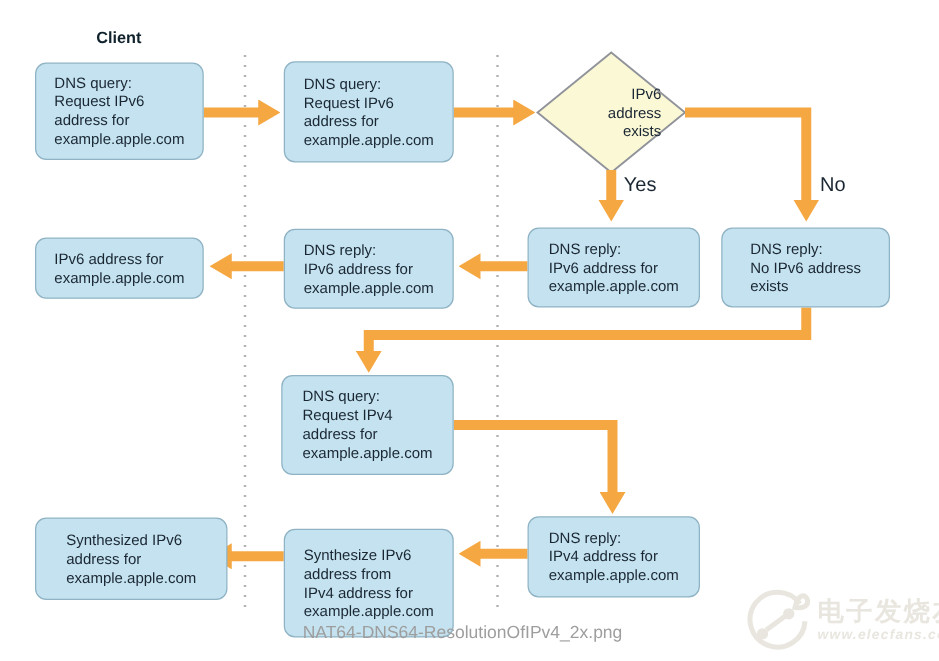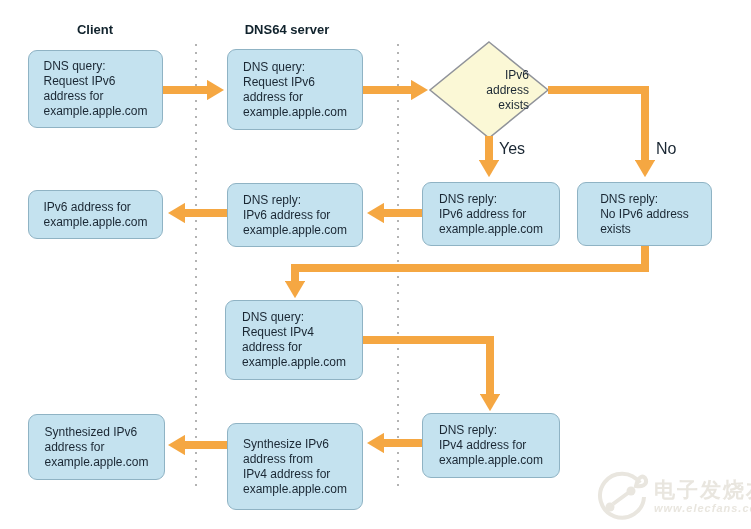--- a/index.html
+++ b/index.html
@@ -51,21 +51,20 @@
   .wm-text{margin-left:4px; display:flex; flex-direction:column; line-height:1;}
   .wm-name{font-size:21px; font-weight:bold; letter-spacing:2px;}
   .wm-url{font-size:11px; font-weight:bold; font-style:italic; margin-top:3px; letter-spacing:1px;}
 </style>
 </head>
 <body>
 
 <div id="stage">
 
   <div class="colhead" style="left:45px; top:22px; width:100px;">Client</div>
-  <div class="colhead" style="left:227px; top:22px; width:120px;">DNS64 server</div>
 
   <div class="dotline" style="left:194px;"></div>
   <div class="dotline" style="left:396px;"></div>
 
   <svg class="overlay" width="751" height="529" viewBox="0 0 751 529">
     <defs>
       <marker id="ah" viewBox="0 0 2.2 2.6" markerWidth="2.2" markerHeight="2.6" refX="0.3" refY="1.3" orient="auto" markerUnits="strokeWidth">
         <path class="arrow-head" d="M0,0 L2.2,1.3 L0,2.6 Z"></path>
       </marker>
     </defs>
@@ -111,24 +110,25 @@
 Request IPv4
 address for
 example.apple.com</div>
   <div class="box" style="left:422px; top:413px; width:138px; height:65px;">DNS reply:
 IPv4 address for
 example.apple.com</div>
   <div class="box" style="left:227px; top:403px; width:136px; height:87px;margin-top:20px;">Synthesize IPv6
 address from
 IPv4 address for
 example.apple.com</div>
-  <div class="box" style="left:28px; top:414px; width:137px; height:66px;">Synthesized IPv6
+  <div class="box" style="left:28px; top:414px; width:154px; height:66px;">Synthesized IPv6
 address for
 example.apple.com</div>
 
+  <div class="caption">NAT64-DNS64-ResolutionOfIPv4_2x.png</div>
 
   <div class="watermark">
     <svg class="wm-logo" width="54" height="56" viewBox="0 0 54 56">
       <path d="M44 15 A 22 22 0 1 0 48 29"></path>
       <path d="M40 18 C 42 8, 48 6, 50 12 C 51 17, 46 19, 40 18 Z"></path>
       <circle class="wm-node" cx="14" cy="39" r="4.5"></circle>
       <circle class="wm-node" cx="35" cy="23" r="4.5"></circle>
       <line x1="17" y1="36" x2="32" y2="25"></line>
     </svg>
     <div class="wm-text">

